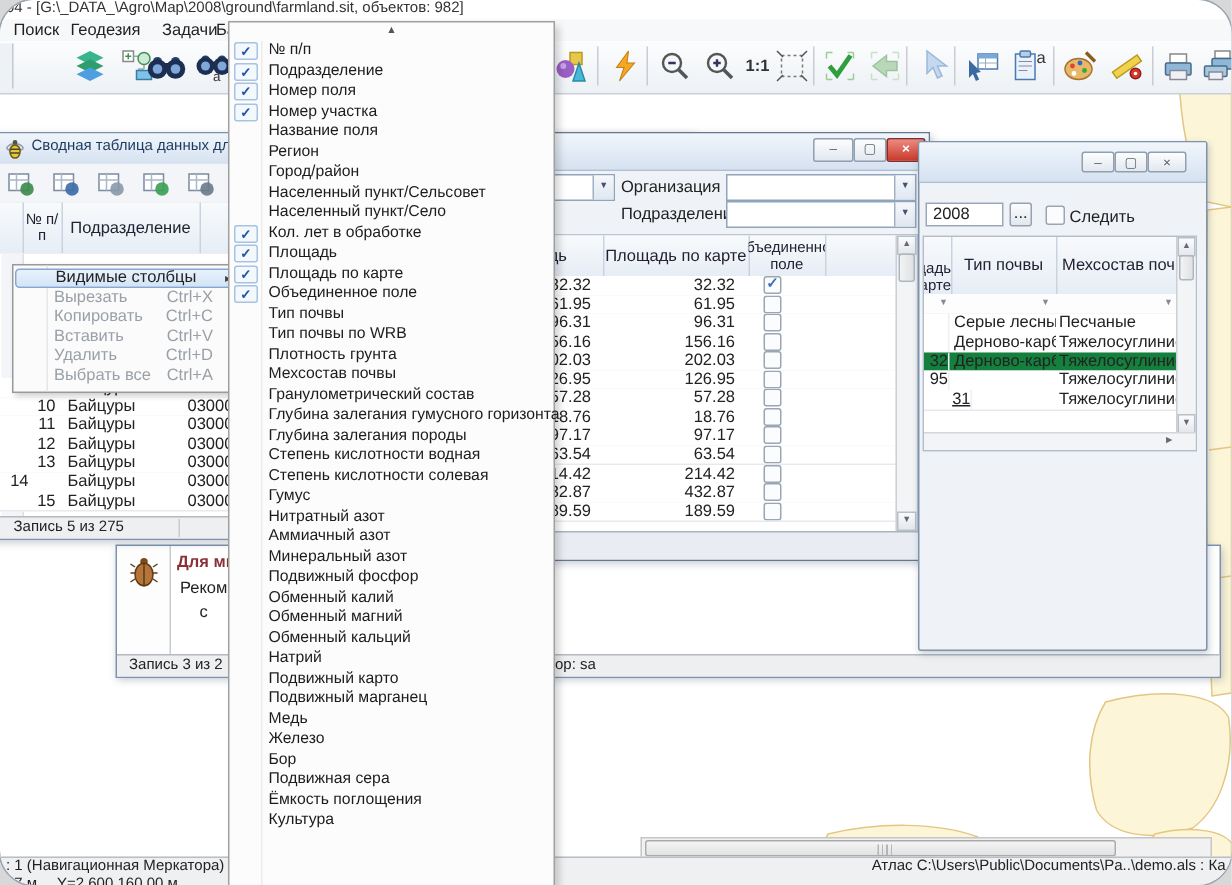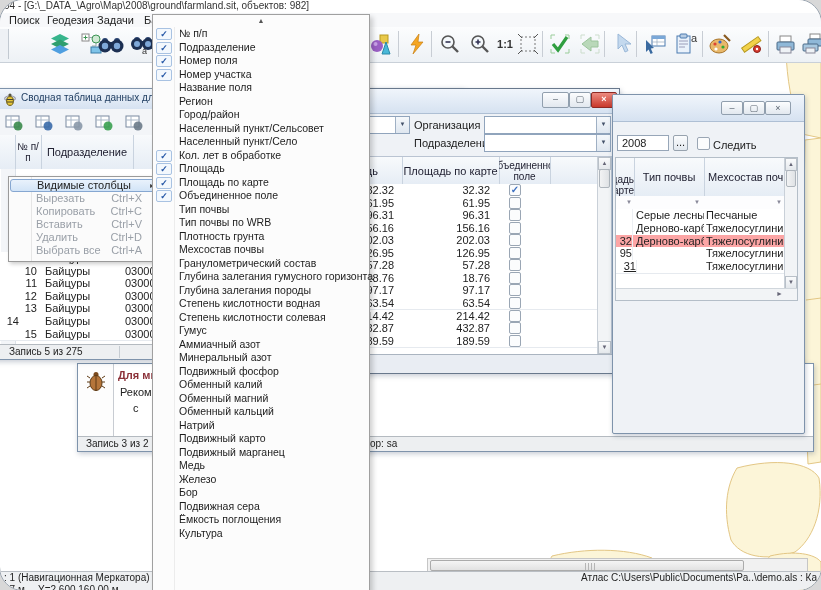--- a/index.html
+++ b/index.html
@@ -96,21 +96,21 @@
       <path d="M770,556 C795,550 815,554 821,562 L821,590 L775,590 C764,574 763,564 770,556 Z"></path>
       <path fill="none" d="M806,300 L821,298 M806,386 L821,384"></path>
     </g>
   </svg>
 
   <div id="title-bar" class="abs">04 - [G:\_DATA_\Agro\Map\2008\ground\farmland.sit, объектов: 982]</div>
 
   <div id="menu-bar" class="abs">
       <div class="mb-item" style="left: 5px;">Поиск</div>
       <div class="mb-item" style="left: 43px;">Геодезия</div>
-      <div class="mb-item" style="left: 93px;">Задачи</div>
+      <div class="mb-item" style="left: 104px;">Задачи</div>
       <div class="mb-item" style="left: 140px;">База</div>
       <div class="mb-item" style="left: 177px;">М</div>
     </div>
 
   <div id="toolbar" class="abs">
     <div class="tb-sliver"></div>
     <div class="tb-btn" style="left:46px">
       <svg width="22" height="22" viewBox="0 0 22 22">
         <path d="M11 1 20 5.5 11 10 2 5.5Z" fill="#37b58c"></path>
         <path d="M11 6.5 20 11 11 15.5 2 11Z" fill="#2f9e6e"></path>
@@ -550,32 +550,32 @@
           <div class="row" style="top: 0px; height: 12.8px;">
             <div class="cell num" style="left: 0px; width: 16px; border-right: 1px solid rgb(236, 239, 243);"></div>
             <div class="cell" style="left: 20px; width: 68px;">Серые лесные</div>
             <div class="cell" style="left: 90px; width: 85px;">Песчаные</div>
           </div>
           <div class="row" style="top: 12.8px; height: 12.8px;">
             <div class="cell num" style="left: 0px; width: 16px; border-right: 1px solid rgb(236, 239, 243);"></div>
             <div class="cell" style="left: 20px; width: 68px;">Дерново-карб</div>
             <div class="cell" style="left: 90px; width: 85px;">Тяжелосуглинисть</div>
           </div>
-          <div class="row" style="top: 25.6px; height: 12.8px; background: #fca5a5; padding-left: 13px;">
+          <div class="row" style="top: 25.6px; height: 12.8px; background: #15803d; padding-left: 13px;">
             <div class="cell num" style="left: 0px; width: 16px; border-right: 1px solid rgb(236, 239, 243);">32</div>
             <div class="cell" style="left: 20px; width: 68px;">Дерново-карб</div>
             <div class="cell" style="left: 90px; width: 85px;">Тяжелосуглинисть</div>
           </div>
           <div class="row" style="top: 38.4px; height: 12.8px;">
             <div class="cell num" style="left: 0px; width: 16px; border-right: 1px solid rgb(236, 239, 243);">95</div>
             <div class="cell" style="left: 20px; width: 68px;"></div>
             <div class="cell" style="left: 90px; width: 85px;">Тяжелосуглинисть</div>
           </div>
           <div class="row" style="top: 51.2px; height: 12.8px;">
-            <div class="cell num" style="left: 4px; width: 16px; border-right: 1px solid rgb(236, 239, 243); text-decoration: underline;">31</div>
+            <div class="cell num" style="left: 15px; width: 16px; border-right: 1px solid rgb(236, 239, 243); text-decoration: underline;">31</div>
             <div class="cell" style="left: 20px; width: 68px;"></div>
             <div class="cell" style="left: 90px; width: 85px;">Тяжелосуглинисть</div>
           </div>
         </div>
       <div class="vscroll" style="right:0;top:0;width:12px;bottom:11px">
         <div class="sc-btn" style="top:0">▲</div>
         <div class="sc-thumb" style="top:12px;height:15px"></div>
         <div class="sc-btn" style="bottom:0">▼</div>
       </div>
       <div class="abs" style="left:0;right:0;bottom:0;height:11px;background:#f2f4f6;border-top:1px solid #d0d6dc">
@@ -689,20 +689,23 @@
         <div class="cm-item">
           <div class="cm-label">Степень кислотности водная</div>
         </div>
         <div class="cm-item">
           <div class="cm-label">Степень кислотности солевая</div>
         </div>
         <div class="cm-item">
           <div class="cm-label">Гумус</div>
         </div>
         <div class="cm-item">
+          <div class="cm-label">Нитратный азот</div>
+        </div>
+        <div class="cm-item">
           <div class="cm-label">Аммиачный азот</div>
         </div>
         <div class="cm-item">
           <div class="cm-label">Минеральный азот</div>
         </div>
         <div class="cm-item">
           <div class="cm-label">Подвижный фосфор</div>
         </div>
         <div class="cm-item">
           <div class="cm-label">Обменный калий</div>

